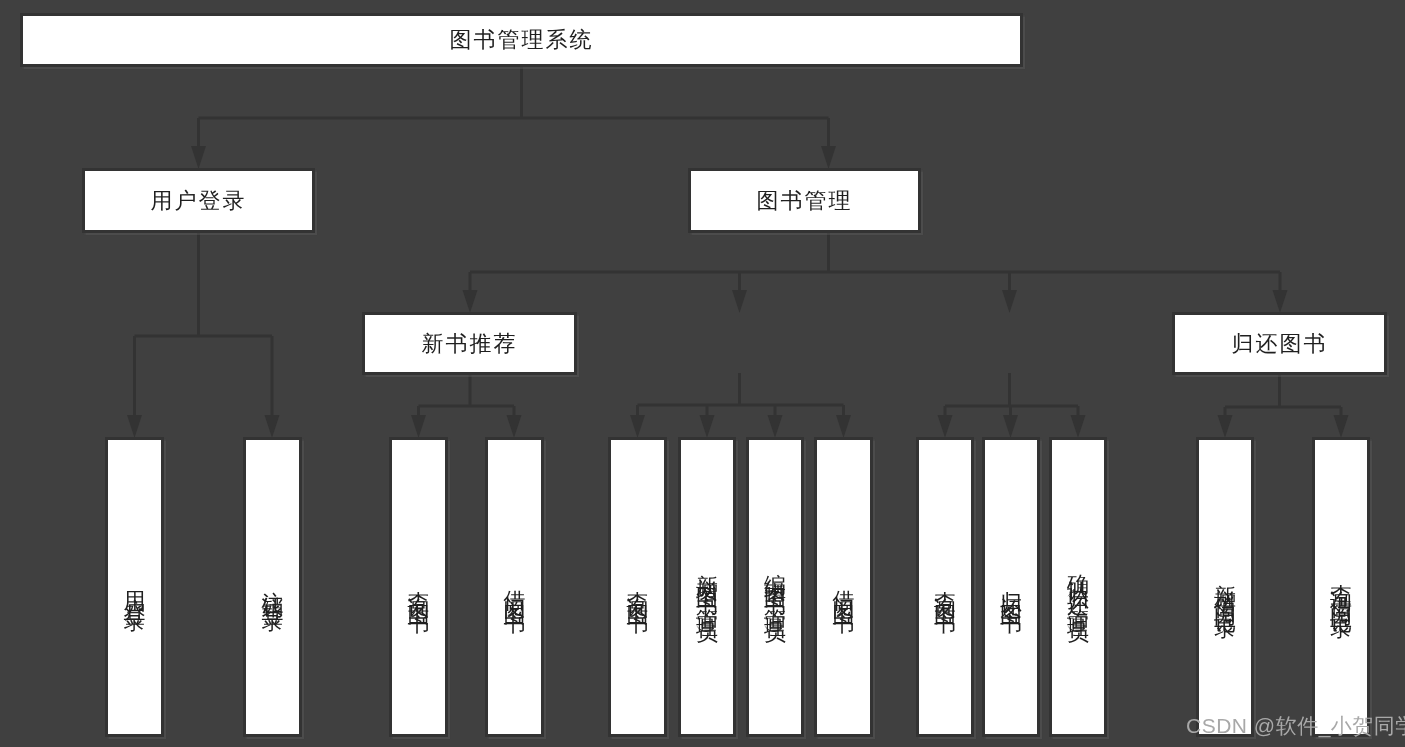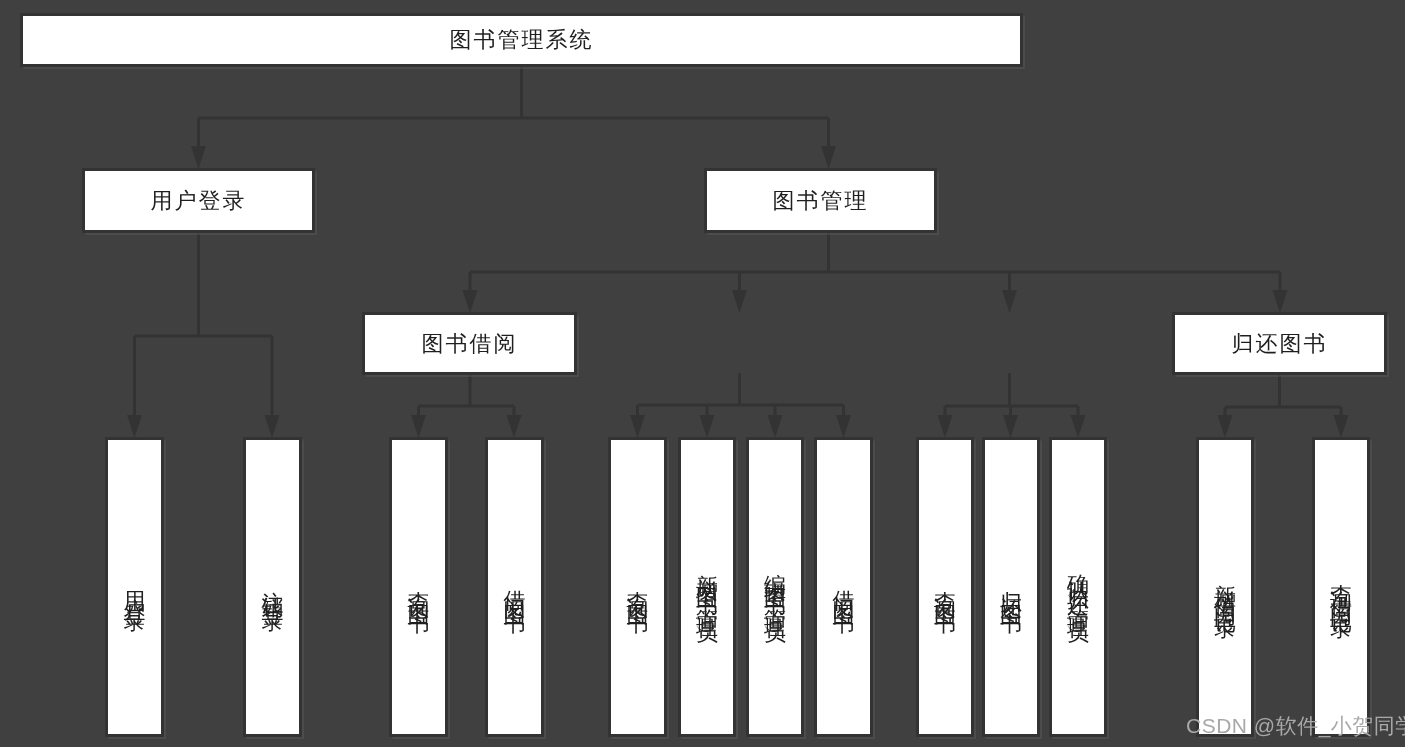--- a/index.html
+++ b/index.html
@@ -88,26 +88,26 @@
     <polygon points="1333.5,415 1348.5,415 1341,438"></polygon>
   </svg>
 
   <div class="node" style="left:20px;top:13px;width:1003px;height:54px">
     <span class="hlabel">图书管理系统</span>
   </div>
 
   <div class="node" style="left:82px;top:168px;width:233px;height:65px">
     <span class="hlabel">用户登录</span>
   </div>
-  <div class="node" style="left:704px;top:168px;width:233px;height:65px">
+  <div class="node" style="left:688px;top:168px;width:233px;height:65px">
     <span class="hlabel">图书管理</span>
   </div>
 
   <div class="node" style="left:362px;top:312px;width:215px;height:63px">
-    <span class="hlabel">图书借阅</span>
+    <span class="hlabel">新书推荐</span>
   </div>
   <div class="node" style="left:1172px;top:312px;width:215px;height:63px">
     <span class="hlabel">归还图书</span>
   </div>
 
   <div class="node" style="left:105px;top:437px;width:59px;height:300px">
     <span class="vlabel">用户登录</span>
   </div>
   <div class="node" style="left:243px;top:437px;width:59px;height:300px">
     <span class="vlabel">注销登录</span>

